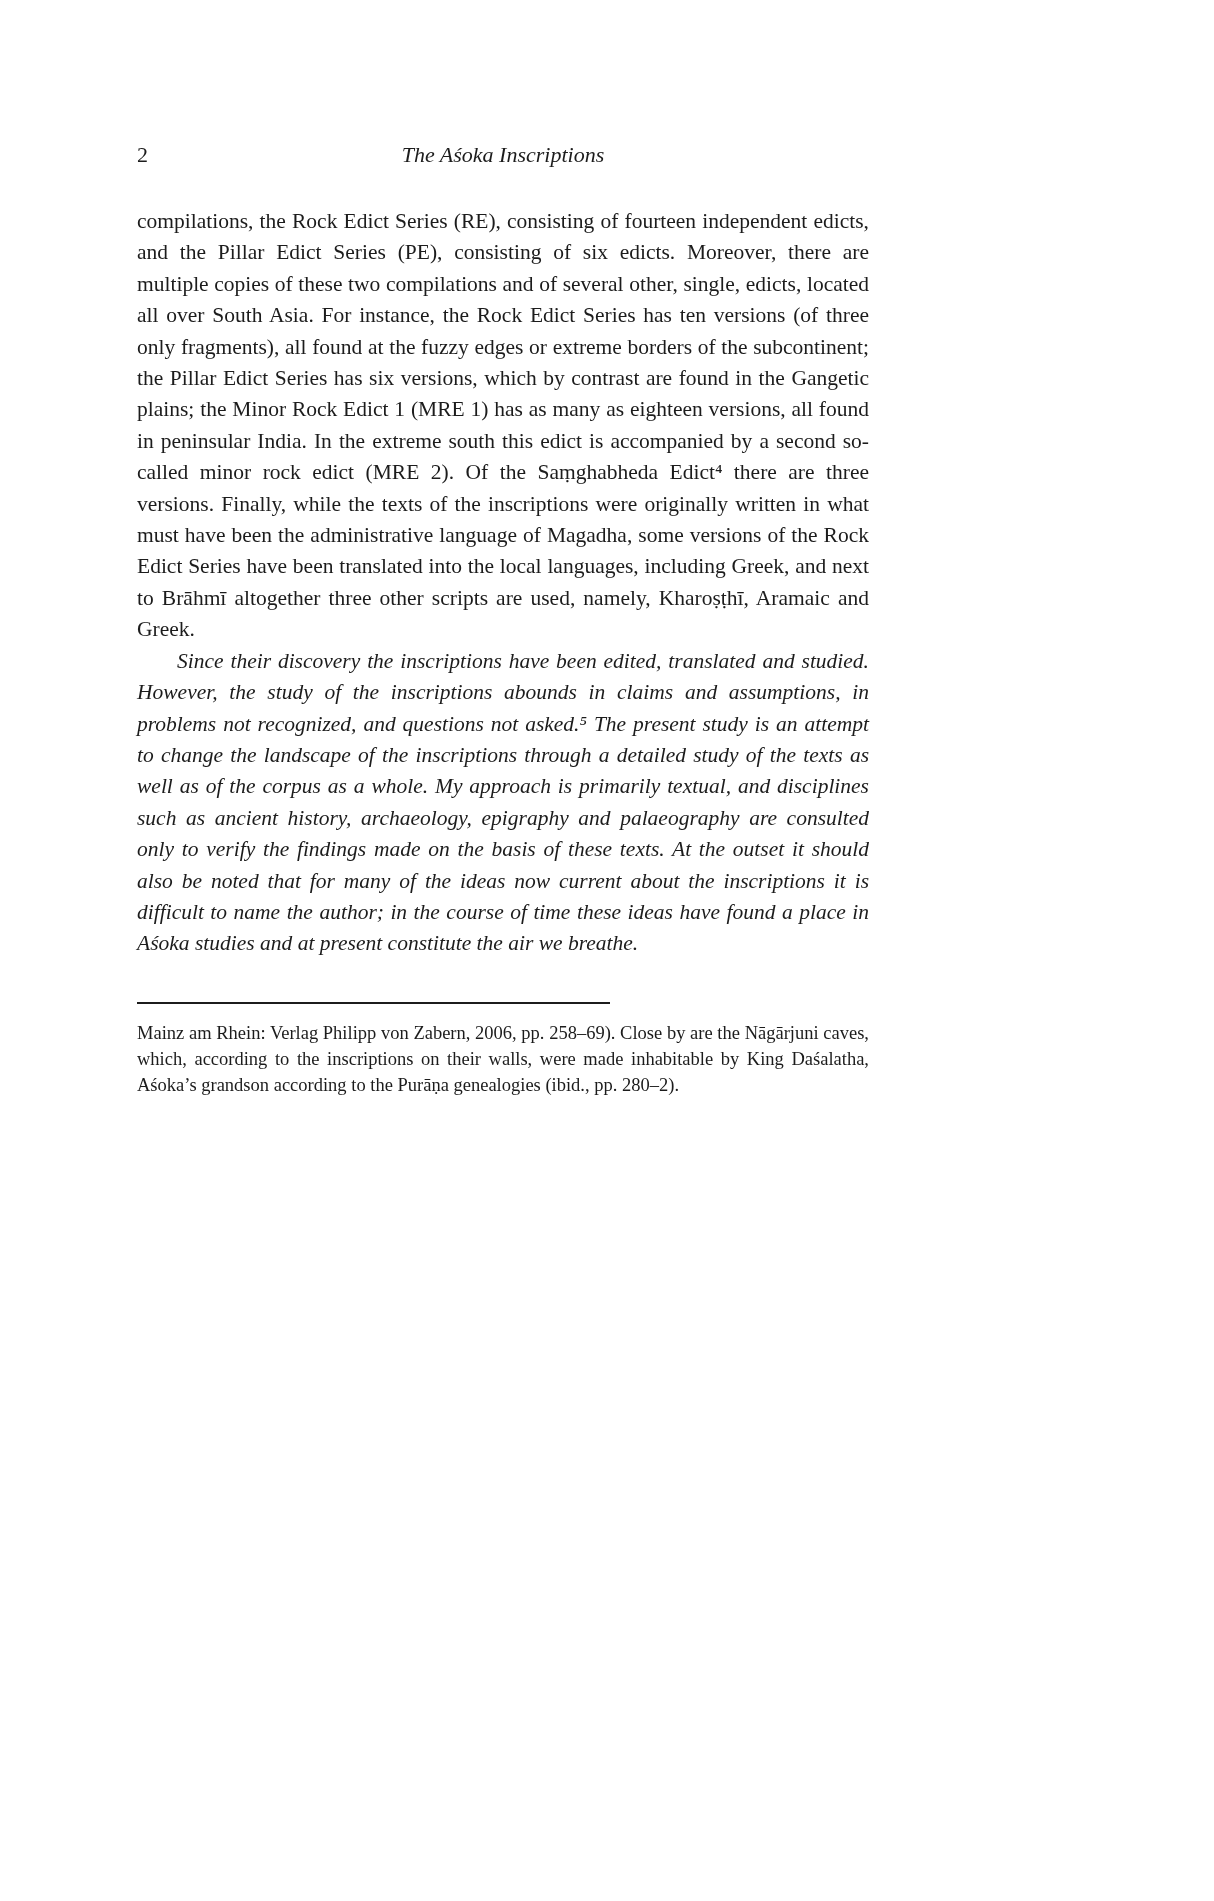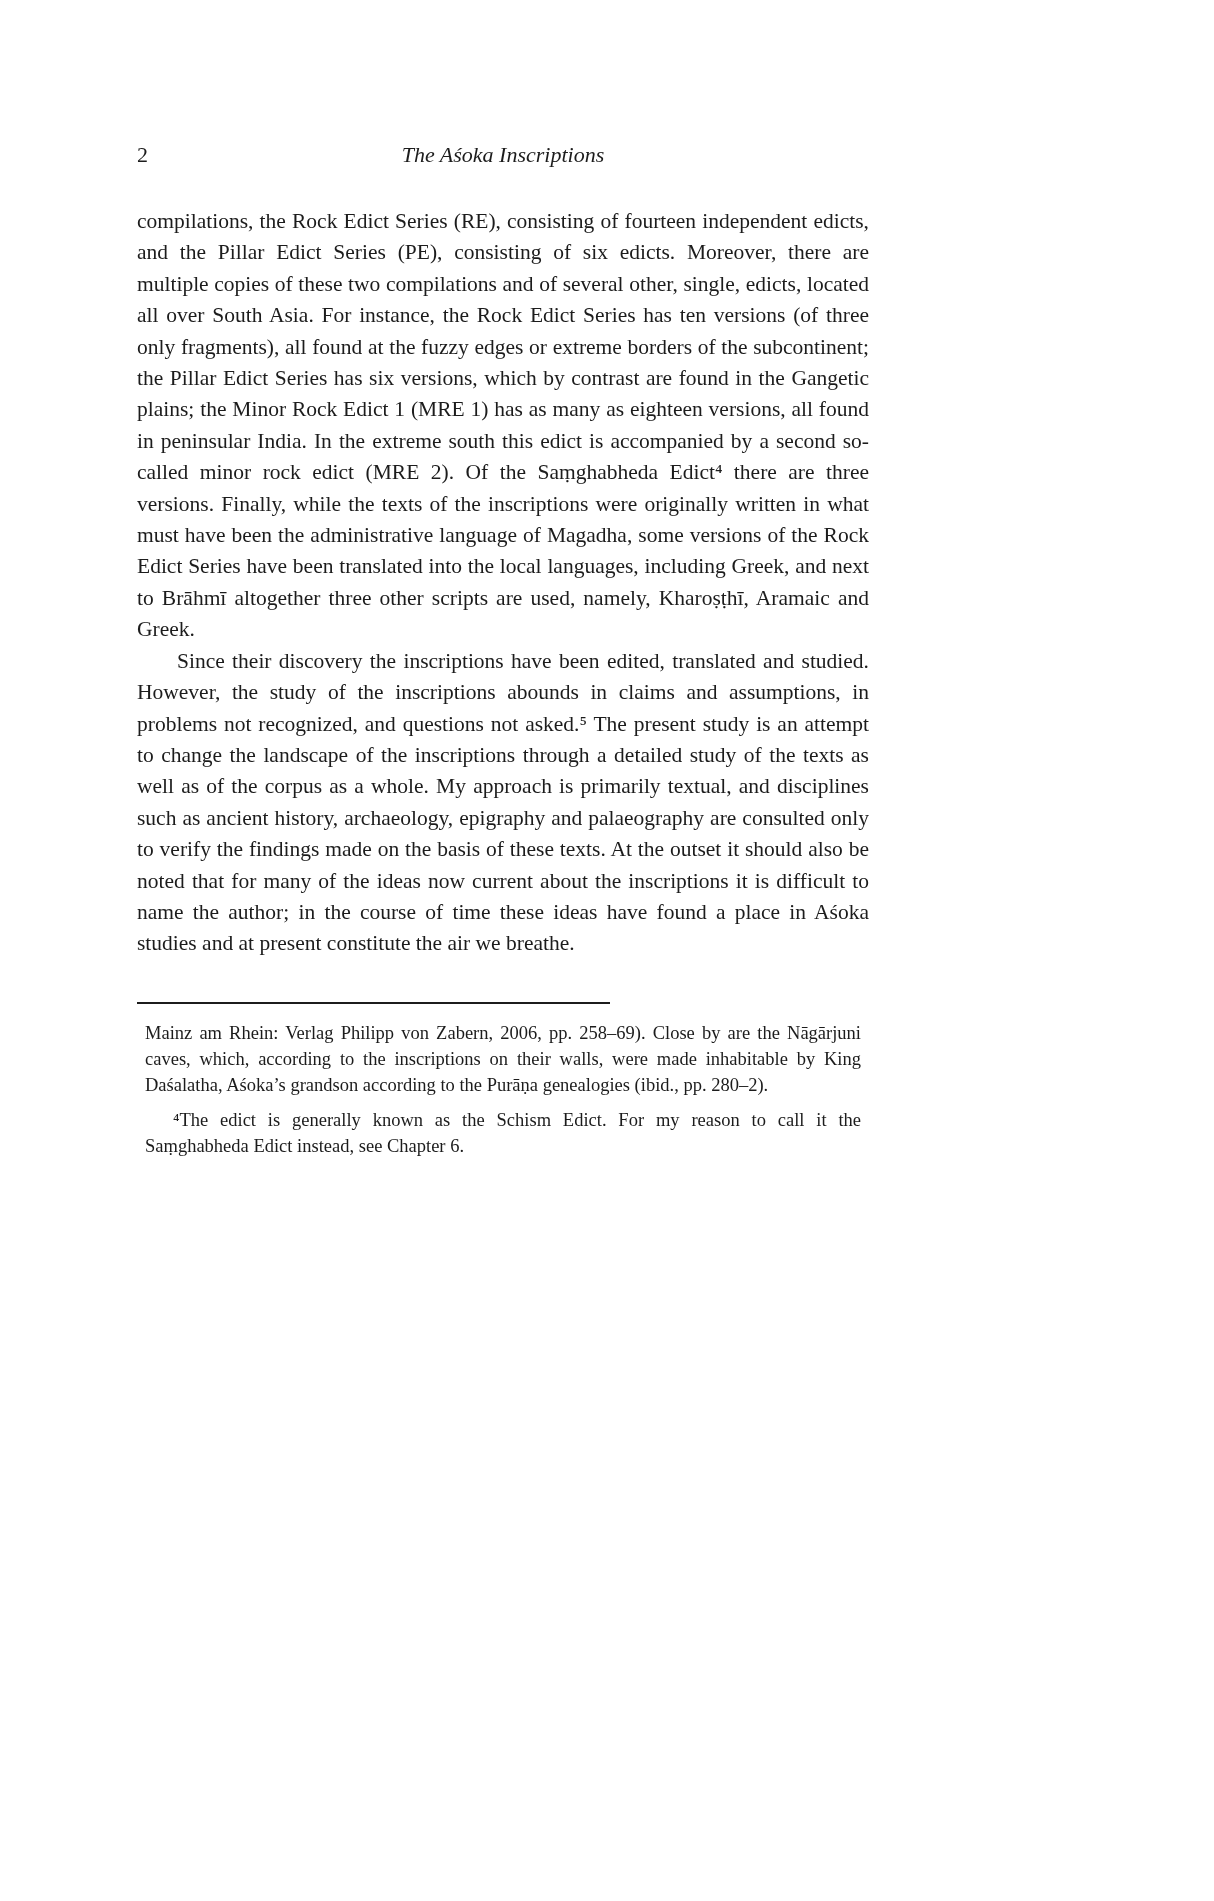--- a/index.html
+++ b/index.html
@@ -42,36 +42,37 @@
     font-size: 21.5px;
     line-height: 31.4px;
     text-align: justify;
     text-justify: inter-word;
   }
   .para {
     margin: 0;
   }
   .para.indent {
     text-indent: 40px;
+    font-style: italic;
   }
   .footnote-rule {
     margin-top: 42px;
     width: 473px;
     height: 0;
     border-top: 2px solid #1c1c1c;
   }
   .footnotes {
     margin-top: 16px;
     font-size: 18.5px;
     line-height: 26.3px;
     text-align: justify;
     text-justify: inter-word;
   }
   .fn {
-    margin: 8px;
+    margin: 0;
   }
   .fn-indent {
     text-indent: 28px;
   }
   .italic {
     font-style: italic;
   }
 </style>
 </head>
 <body>
@@ -85,16 +86,15 @@
 
   <main class="body-text">
     <p class="para no-indent">compilations, the Rock Edict Series (RE), consisting of fourteen independent edicts, and the Pillar Edict Series (PE), consisting of six edicts. Moreover, there are multiple copies of these two compilations and of several other, single, edicts, located all over South Asia. For instance, the Rock Edict Series has ten versions (of three only fragments), all found at the fuzzy edges or extreme borders of the subcontinent; the Pillar Edict Series has six versions, which by contrast are found in the Gangetic plains; the Minor Rock Edict 1 (MRE 1) has as many as eighteen versions, all found in peninsular India. In the extreme south this edict is accompanied by a second so-called minor rock edict (MRE 2). Of the Saṃghabheda Edict⁴ there are three versions. Finally, while the texts of the inscriptions were originally written in what must have been the administrative language of Magadha, some versions of the Rock Edict Series have been translated into the local languages, including Greek, and next to Brāhmī altogether three other scripts are used, namely, Kharoṣṭhī, Aramaic and Greek.</p>
     <p class="para indent">Since their discovery the inscriptions have been edited, translated and studied. However, the study of the inscriptions abounds in claims and assumptions, in problems not recognized, and questions not asked.⁵ The present study is an attempt to change the landscape of the inscriptions through a detailed study of the texts as well as of the corpus as a whole. My approach is primarily textual, and disciplines such as ancient history, archaeology, epigraphy and palaeography are consulted only to verify the findings made on the basis of these texts. At the outset it should also be noted that for many of the ideas now current about the inscriptions it is difficult to name the author; in the course of time these ideas have found a place in Aśoka studies and at present constitute the air we breathe.</p>
   </main>
 
   <div class="footnote-rule"></div>
 
   <section class="footnotes">
     <p class="fn">Mainz am Rhein: Verlag Philipp von Zabern, 2006, pp. 258–69). Close by are the Nāgārjuni caves, which, according to the inscriptions on their walls, were made inhabitable by King Daśalatha, Aśoka’s grandson according to the Purāṇa genealogies (ibid., pp. 280–2).</p>
-    <p class="fn fn-indent">⁴The edict is generally known as the Schism Edict. For my reason to call it the Saṃghabheda Edict instead, see Chapter 6.</p>
   </section>
 
 </div>
 
 </body></html>

